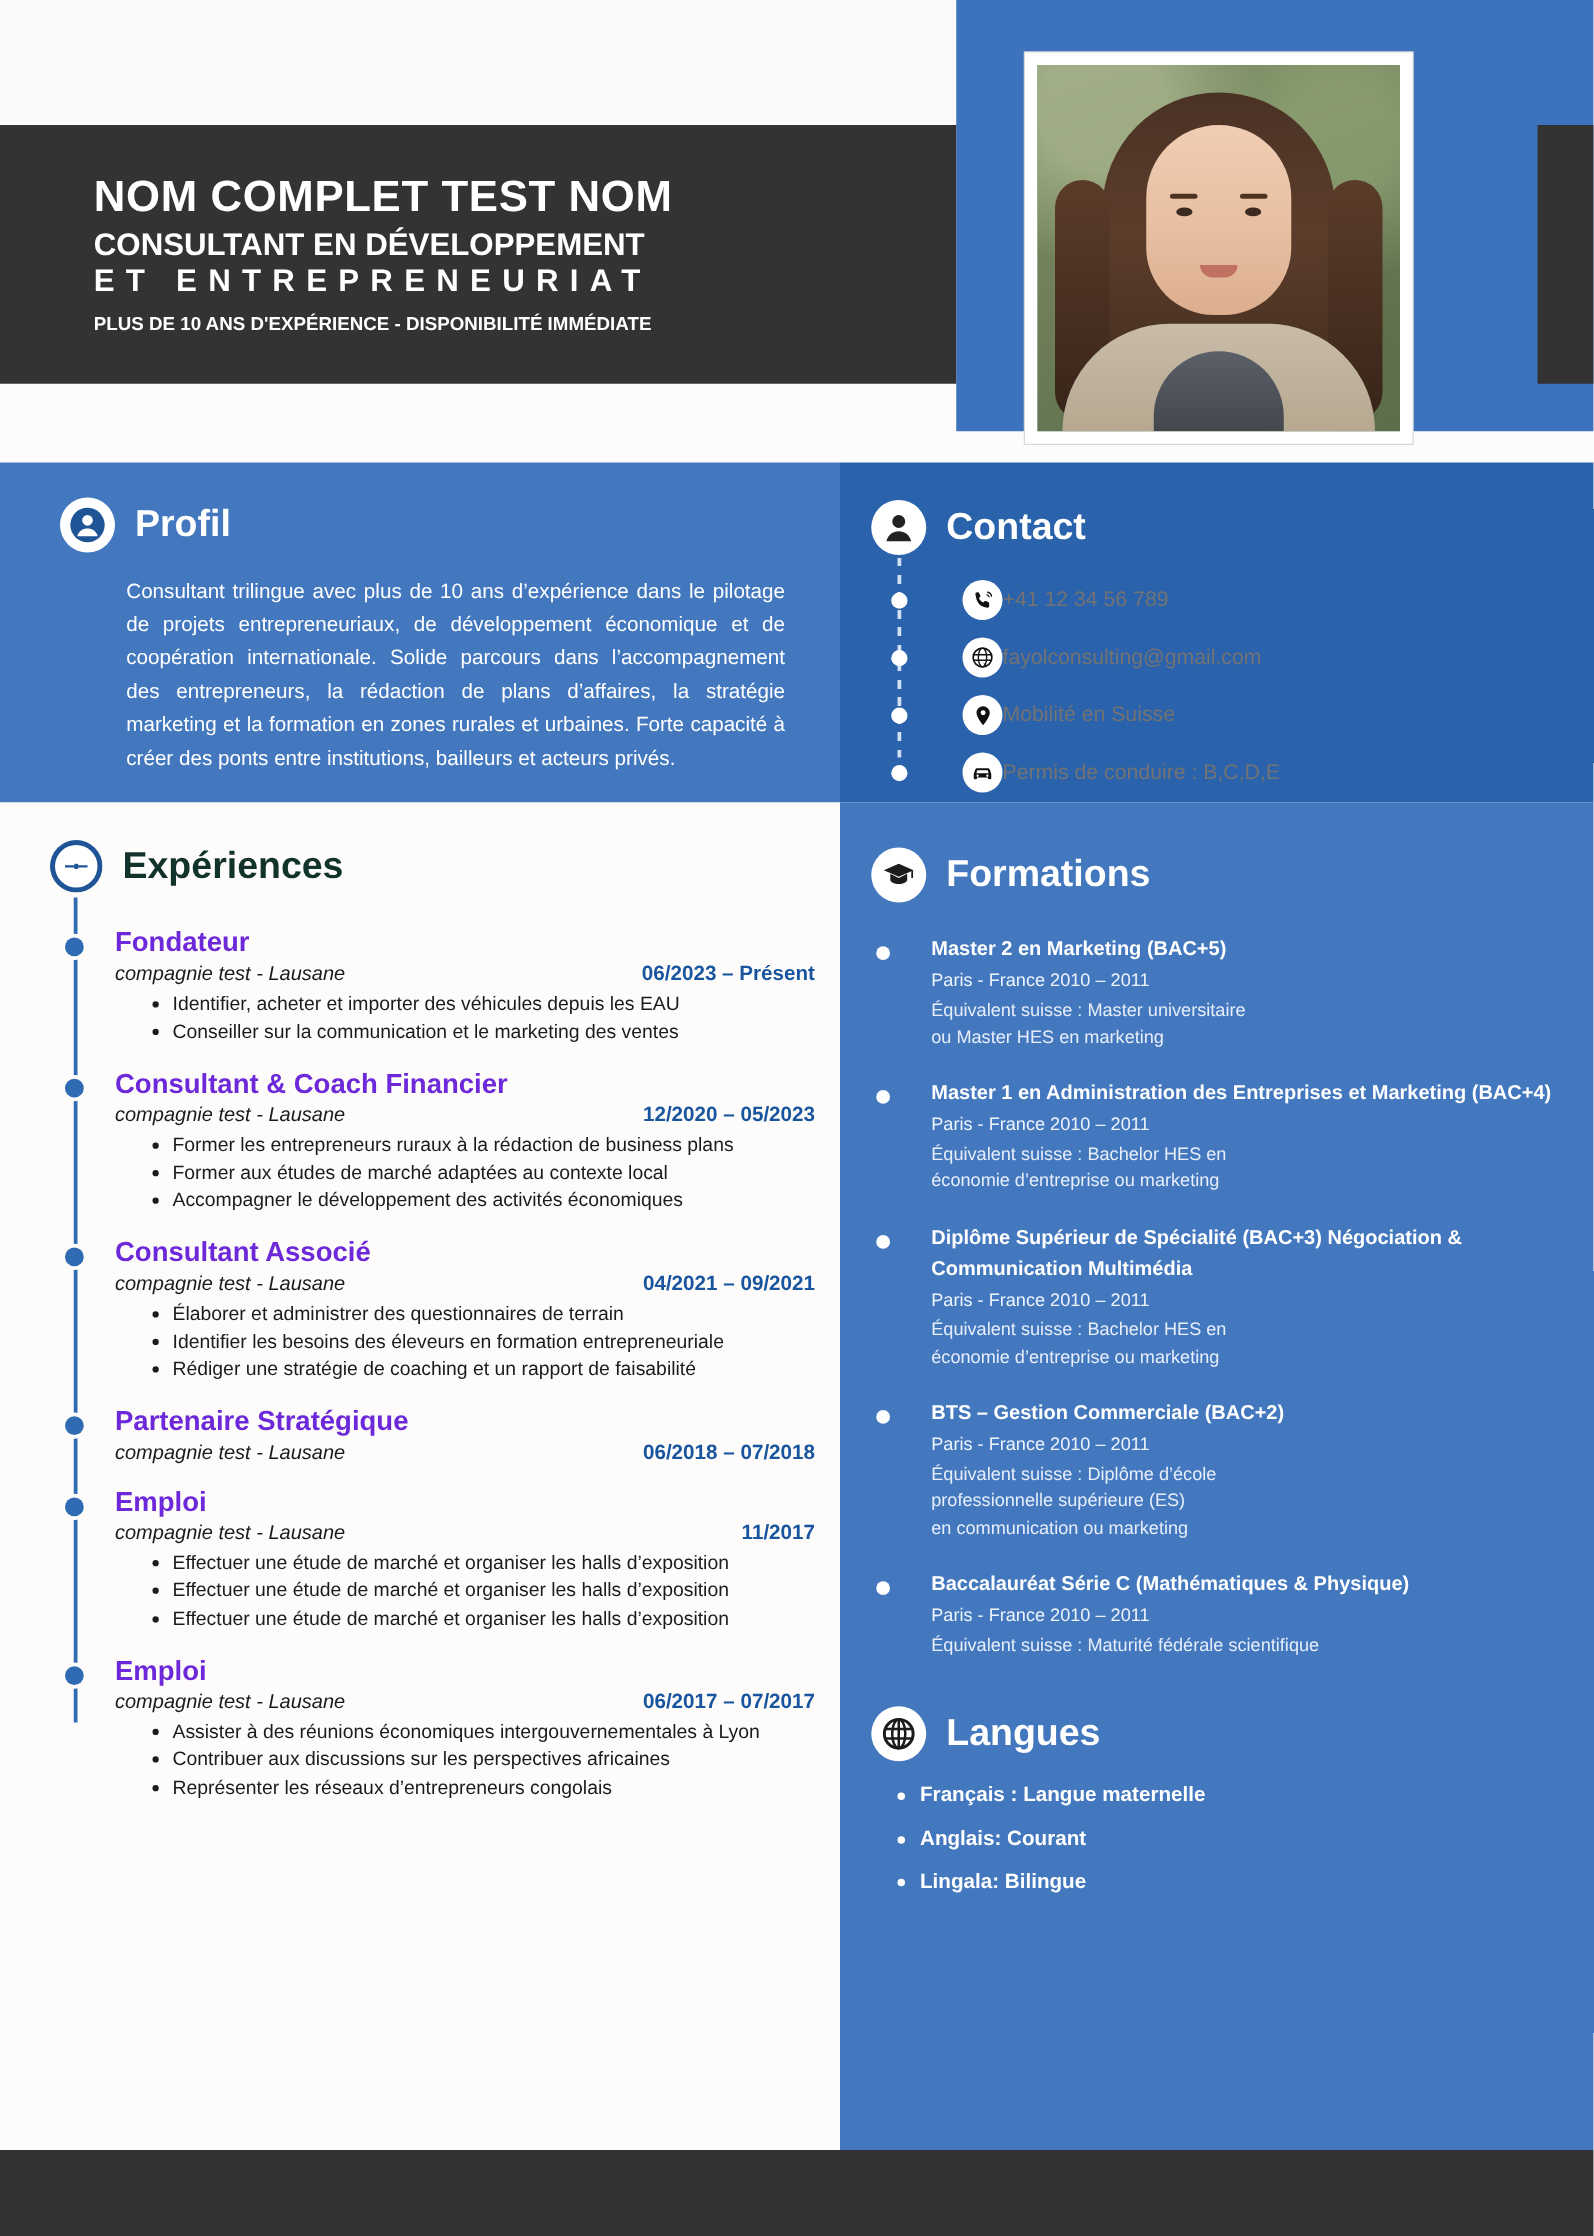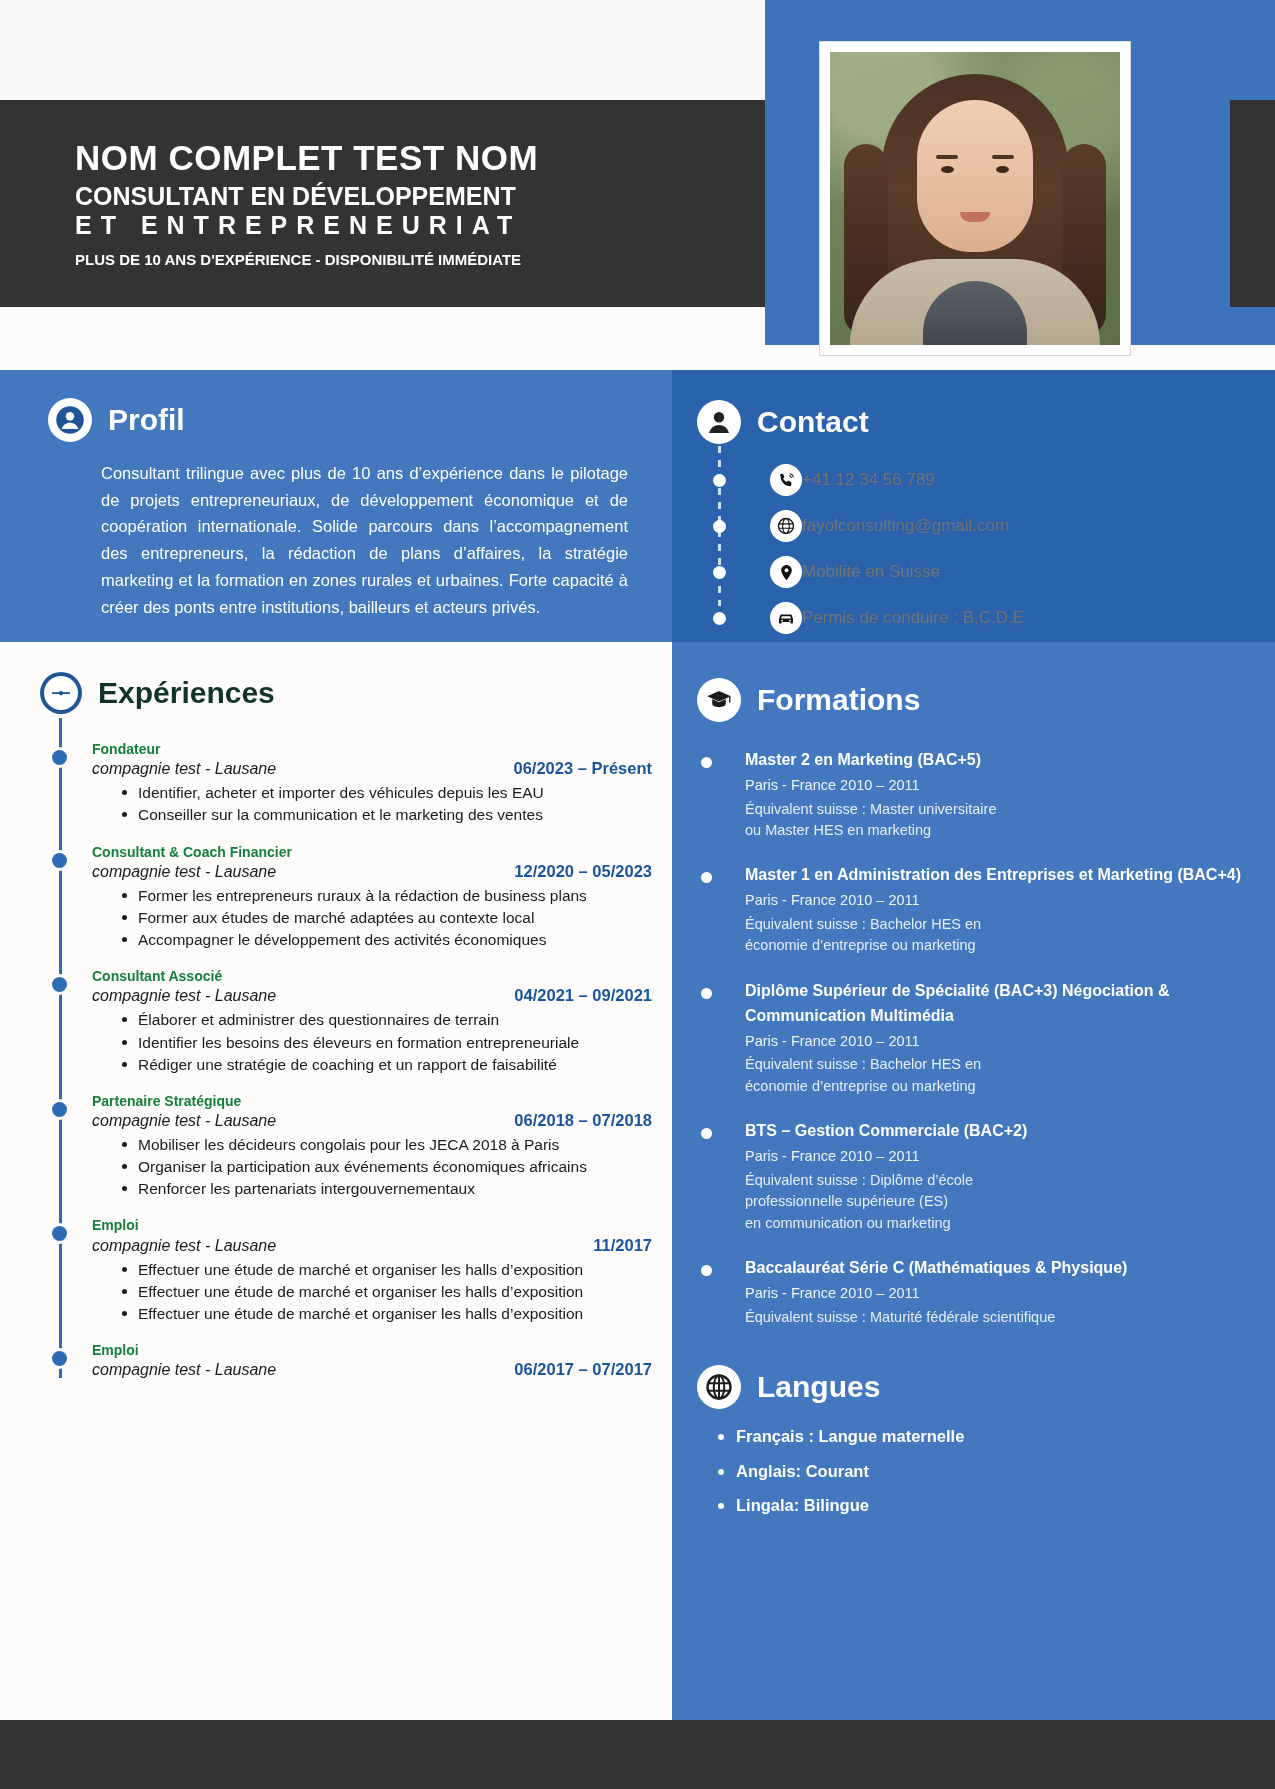--- a/index.html
+++ b/index.html
@@ -156,21 +156,21 @@
     position:absolute; left:59px; top:718px; width:3px; height:660px;
     background:#2f6bb3;
   }
   .exp-list { position:absolute; left:52px; top:740px; width:600px; }
   .exp-item { position:relative; margin-bottom:16px; }
   .exp-bullet {
     position:absolute; left:0px; top:10px; width:15px; height:15px; border-radius:50%;
     background:#2f6bb3; box-shadow:0 0 0 3px #fdfcfa;
   }
   .exp-body { margin-left:40px; }
-  .exp-title { color:#15803d; font-size:14px; font-weight:bold; line-height:1.3; }
+  .exp-title { color:#6d28d9; font-size:22px; font-weight:bold; line-height:1.3; }
   .exp-meta { display:flex; align-items:baseline; justify-content:space-between; margin-top:1px; }
   .exp-company { color:#1b1b1b; font-size:16px; font-style:italic; }
   .exp-date { color:#18559e; font-size:16.5px; font-weight:bold; white-space:nowrap; }
   .exp-points { list-style:none; margin-top:4px; margin-left:30px; }
   .exp-points li {
     position:relative; color:#1b1b1b; font-size:15.5px; line-height:1.43; padding-left:16px;
   }
   .exp-points li::before {
     content:""; position:absolute; left:0; top:8px; width:5px; height:5px;
     border-radius:50%; background:#1b1b1b;
@@ -389,25 +389,20 @@
     </div>
 
     <div class="exp-item">
       <div class="exp-bullet"></div>
       <div class="exp-body">
         <div class="exp-title">Partenaire Stratégique</div>
         <div class="exp-meta">
           <div class="exp-company">compagnie test - Lausane</div>
           <div class="exp-date">06/2018 – 07/2018</div>
         </div>
-        <ul class="exp-points">
-          <li>Mobiliser les décideurs congolais pour les JECA 2018 à Paris</li>
-          <li>Organiser la participation aux événements économiques africains</li>
-          <li>Renforcer les partenariats intergouvernementaux</li>
-        </ul>
       </div>
     </div>
 
     <div class="exp-item">
       <div class="exp-bullet"></div>
       <div class="exp-body">
         <div class="exp-title">Emploi</div>
         <div class="exp-meta">
           <div class="exp-company">compagnie test - Lausane</div>
           <div class="exp-date">11/2017</div>
@@ -421,20 +416,25 @@
     </div>
 
     <div class="exp-item">
       <div class="exp-bullet"></div>
       <div class="exp-body">
         <div class="exp-title">Emploi</div>
         <div class="exp-meta">
           <div class="exp-company">compagnie test - Lausane</div>
           <div class="exp-date">06/2017 – 07/2017</div>
         </div>
+        <ul class="exp-points">
+          <li>Assister à des réunions économiques intergouvernementales à Lyon</li>
+          <li>Contribuer aux discussions sur les perspectives africaines</li>
+          <li>Représenter les réseaux d’entrepreneurs congolais</li>
+        </ul>
       </div>
     </div>
 
   </div>
 
   <div class="form-head">
     <div class="sec-head">
       <div class="sec-badge">
         <svg width="28" height="28" viewBox="0 0 24 24" aria-hidden="true">
           <path d="M12 4.2L1.8 8.7 12 13.2l10.2-4.5z" fill="#1c1c1c"></path>

